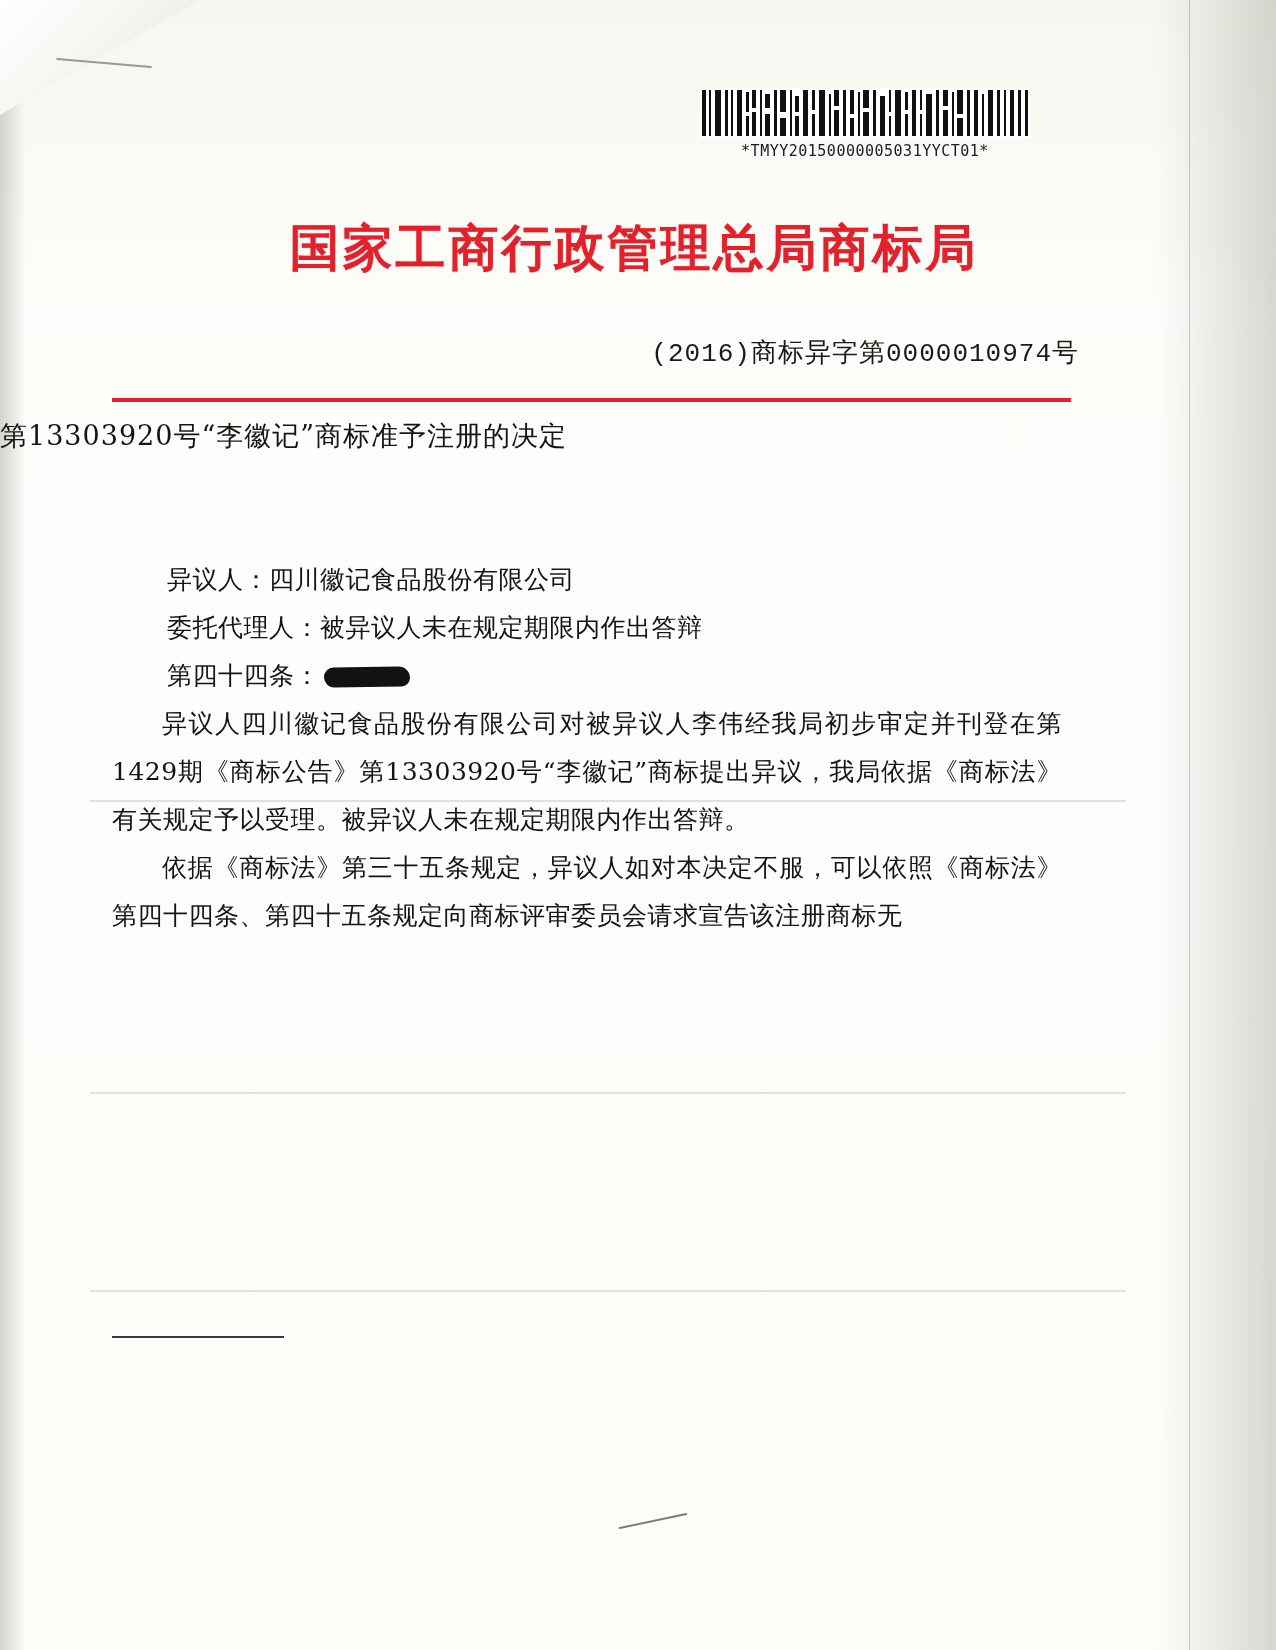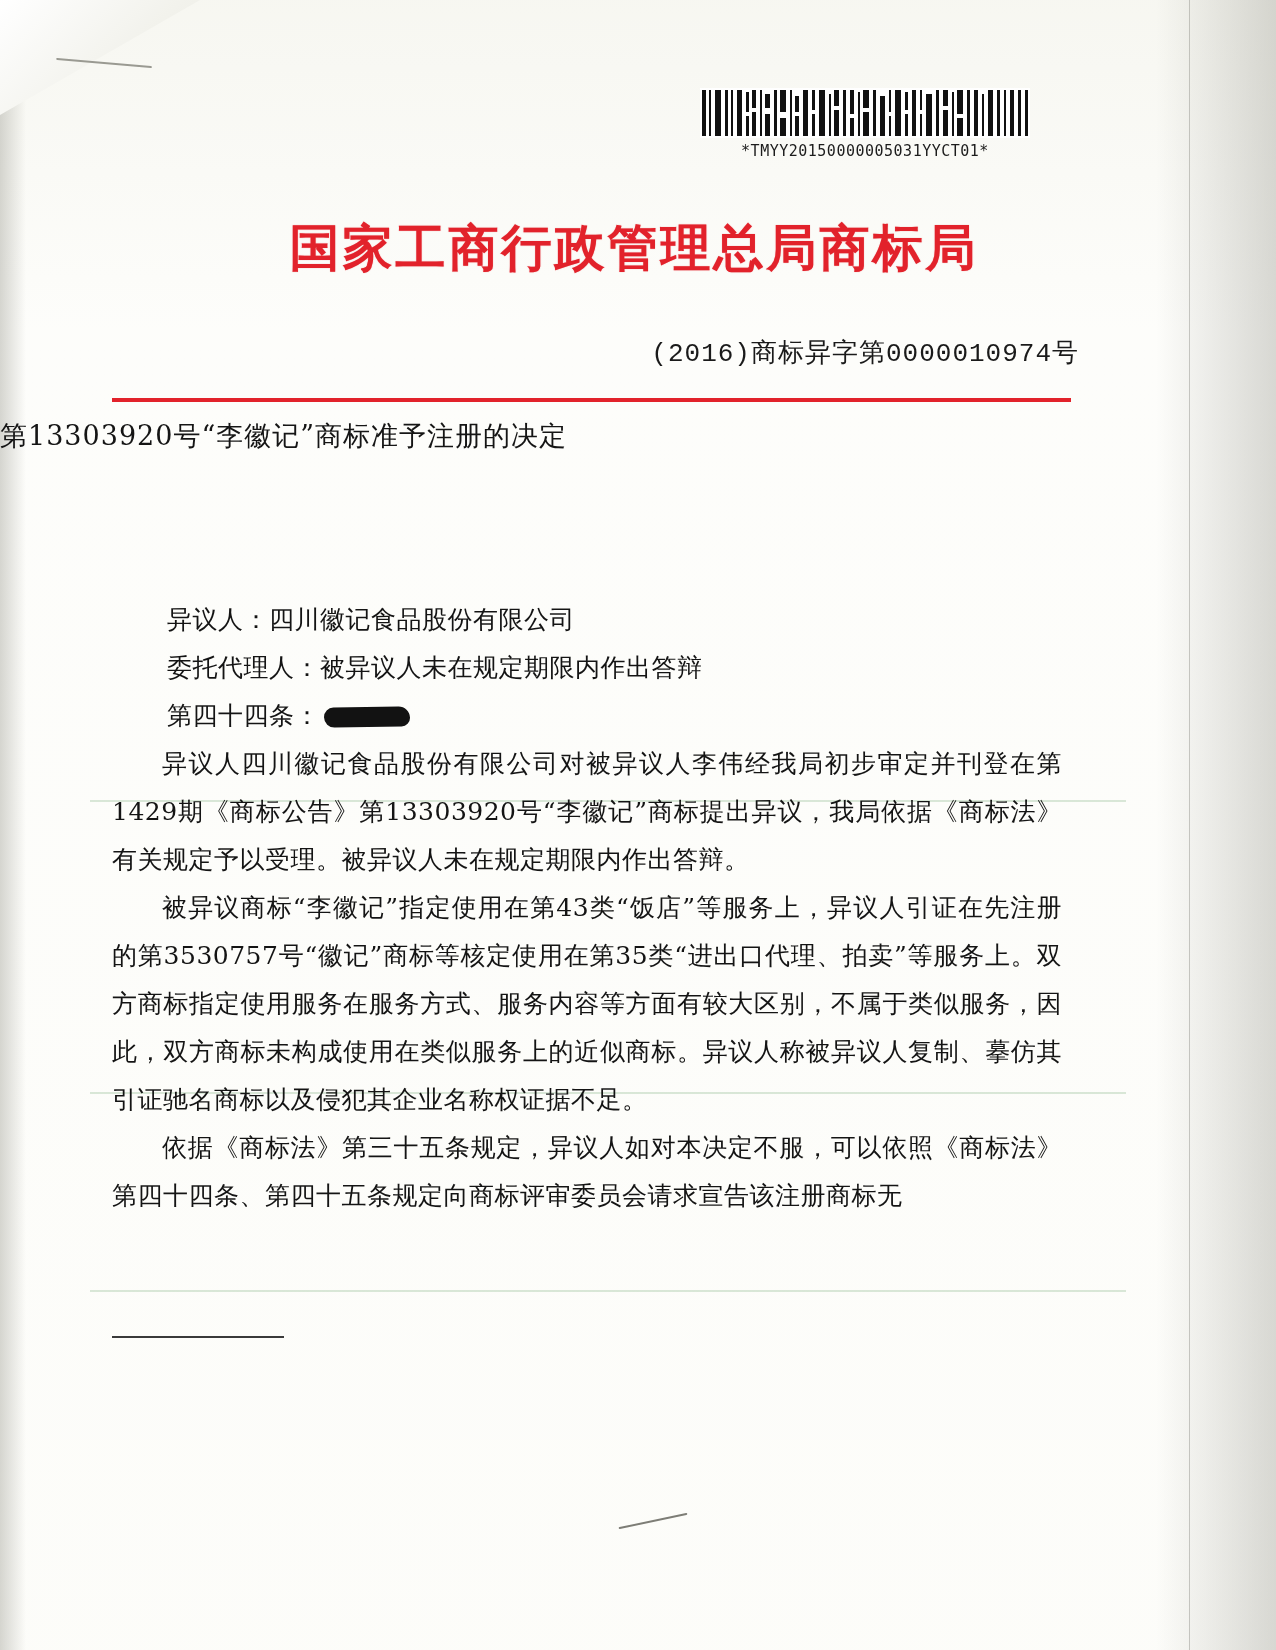--- a/index.html
+++ b/index.html
@@ -129,21 +129,21 @@
     font-family: "DejaVu Serif", "Liberation Serif", serif;
     font-size: 27px;
     color: #151515;
     letter-spacing: 1px;
   }
 
   
   .body-area {
     position: absolute;
     left: 112px;
-    top: 596px;
+    top: 556px;
     width: 950px;
     font-family: "DejaVu Serif", "Liberation Serif", serif;
     font-size: 25px;
     line-height: 48px;
     color: #141414;
     letter-spacing: 0.5px;
   }
   .party-line {
     text-indent: 55px;
   }
@@ -288,21 +288,20 @@
       <span>异议人：</span><span>四川徽记食品股份有限公司</span>
     </div>
     <div class="party-line">
       <span>委托代理人：</span><span>被异议人未在规定期限内作出答辩</span>
     </div>
     <div class="party-line">
       <span>第四十四条：</span><span class="redacted"></span>
     </div>
 
     <div class="para">异议人四川徽记食品股份有限公司对被异议人李伟经我局初步审定并刊登在第1429期《商标公告》第13303920号“李徽记”商标提出异议，我局依据《商标法》有关规定予以受理。被异议人未在规定期限内作出答辩。</div>
-    <div class="para">被异议商标“李徽记”指定使用在第43类“饭店”等服务上，异议人引证在先注册的第3530757号“徽记”商标等核定使用在第35类“进出口代理、拍卖”等服务上。双方商标指定使用服务在服务方式、服务内容等方面有较大区别，不属于类似服务，因此，双方商标未构成使用在类似服务上的近似商标。异议人称被异议人复制、摹仿其引证驰名商标以及侵犯其企业名称权证据不足。</div>
 
 
     <div class="para">依据《商标法》第三十五条规定，异议人如对本决定不服，可以依照《商标法》第四十四条、第四十五条规定向商标评审委员会请求宣告该注册商标无</div>
   </div>
 
   <div class="mark-line"></div>
   <div class="bottom-mark"></div>
 </div>
 
 </body></html>

